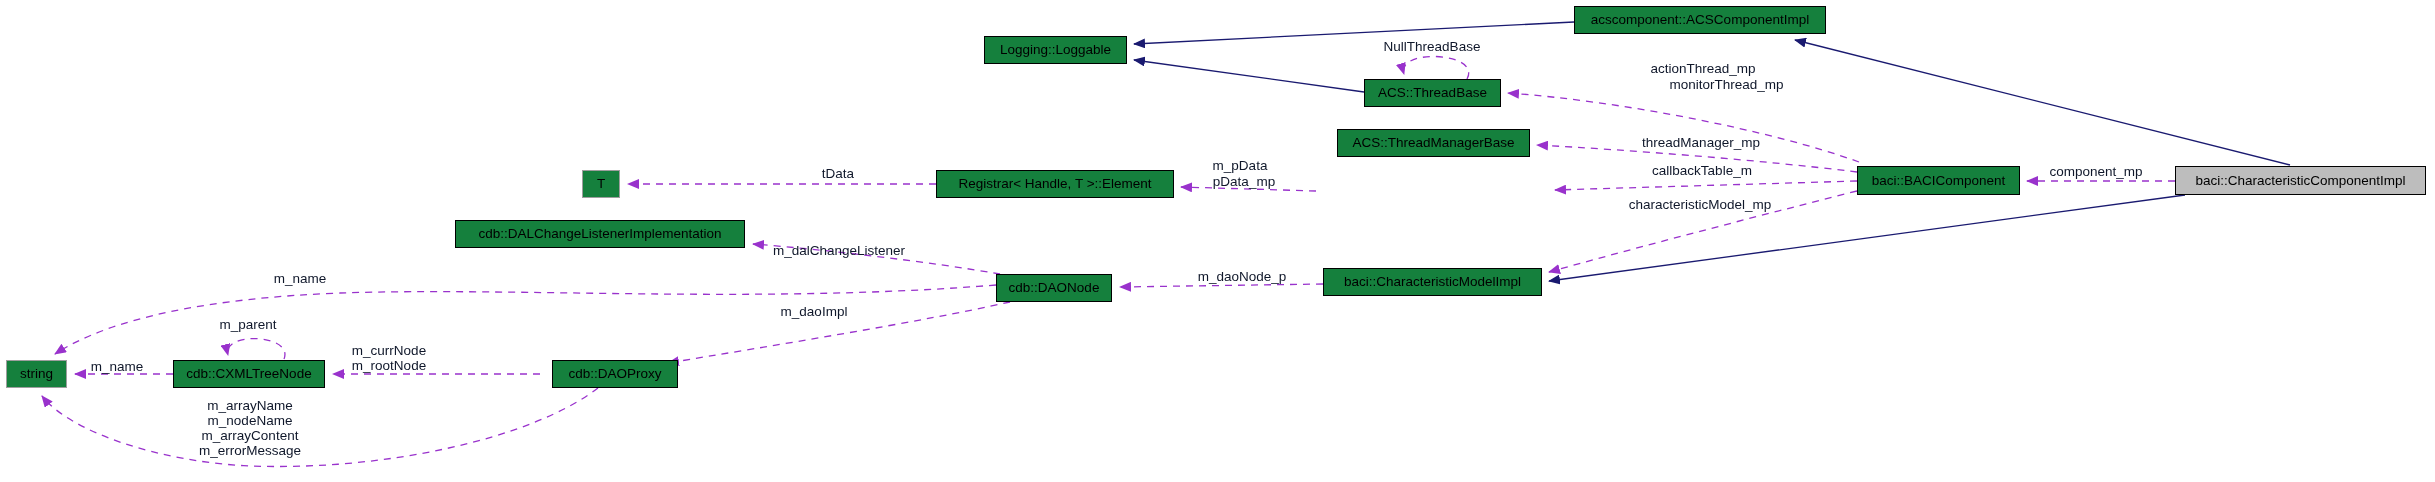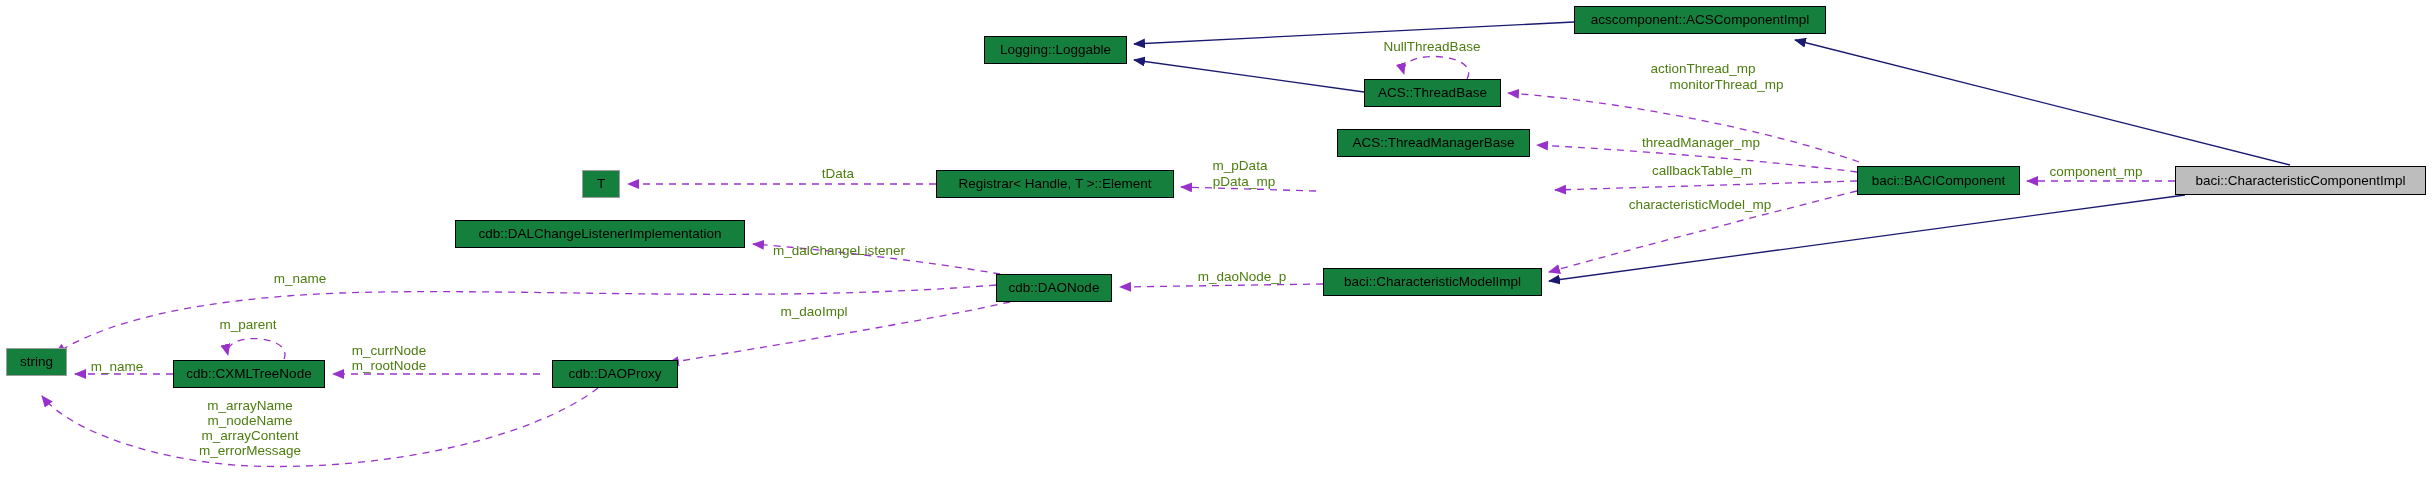--- a/index.html
+++ b/index.html
@@ -10,21 +10,21 @@
     position:absolute;box-sizing:border-box;
     border:1px solid #000000;background:#15803d;color:#000000;
     font-size:13.5px;line-height:1;
     display:flex;align-items:center;justify-content:center;
     white-space:nowrap;cursor:pointer;
   }
   .node.tpl{border-color:#9e9e9e;cursor:default;}
   .node.main{background:#bdbdbd;border-width:1.5px;font-weight:normal;cursor:default;}
   .elabel{
     position:absolute;transform:translateX(-50%);
-    color:#4d7c0f;font-size:13.5px;line-height:1;white-space:nowrap;text-align:right;
+    color:#0f172a;font-size:13.5px;line-height:1;white-space:nowrap;text-align:right;
   }
 </style>
 </head>
 <body>
 
 <div id="diagram">
 
   <svg id="edges" width="2435" height="482" viewBox="0 0 2435 482" xmlns="http://www.w3.org/2000/svg">
     <defs>
       <marker id="arrow-navy" markerWidth="13" markerHeight="10" refX="11" refY="5" orient="auto" markerUnits="userSpaceOnUse">
@@ -96,21 +96,21 @@
     </div>
 
   <div class="node" style="left:455px;top:220px;width:290px;height:28px;">
       <span>cdb::DALChangeListenerImplementation</span>
     </div>
 
   <div class="node" style="left:996px;top:274px;width:116px;height:28px;">
       <span>cdb::DAONode</span>
     </div>
 
-  <div class="node tpl" style="left:6px;top:348px;width:61px;height:28px;">
+  <div class="node tpl" style="left:6px;top:360px;width:61px;height:28px;">
       <span>string</span>
     </div>
 
   <div class="node" style="left:173px;top:360px;width:152px;height:28px;">
       <span>cdb::CXMLTreeNode</span>
     </div>
 
   <div class="node" style="left:540px;top:360px;width:126px;height:28px;margin-left:12px;">
       <span>cdb::DAOProxy</span>
     </div>

